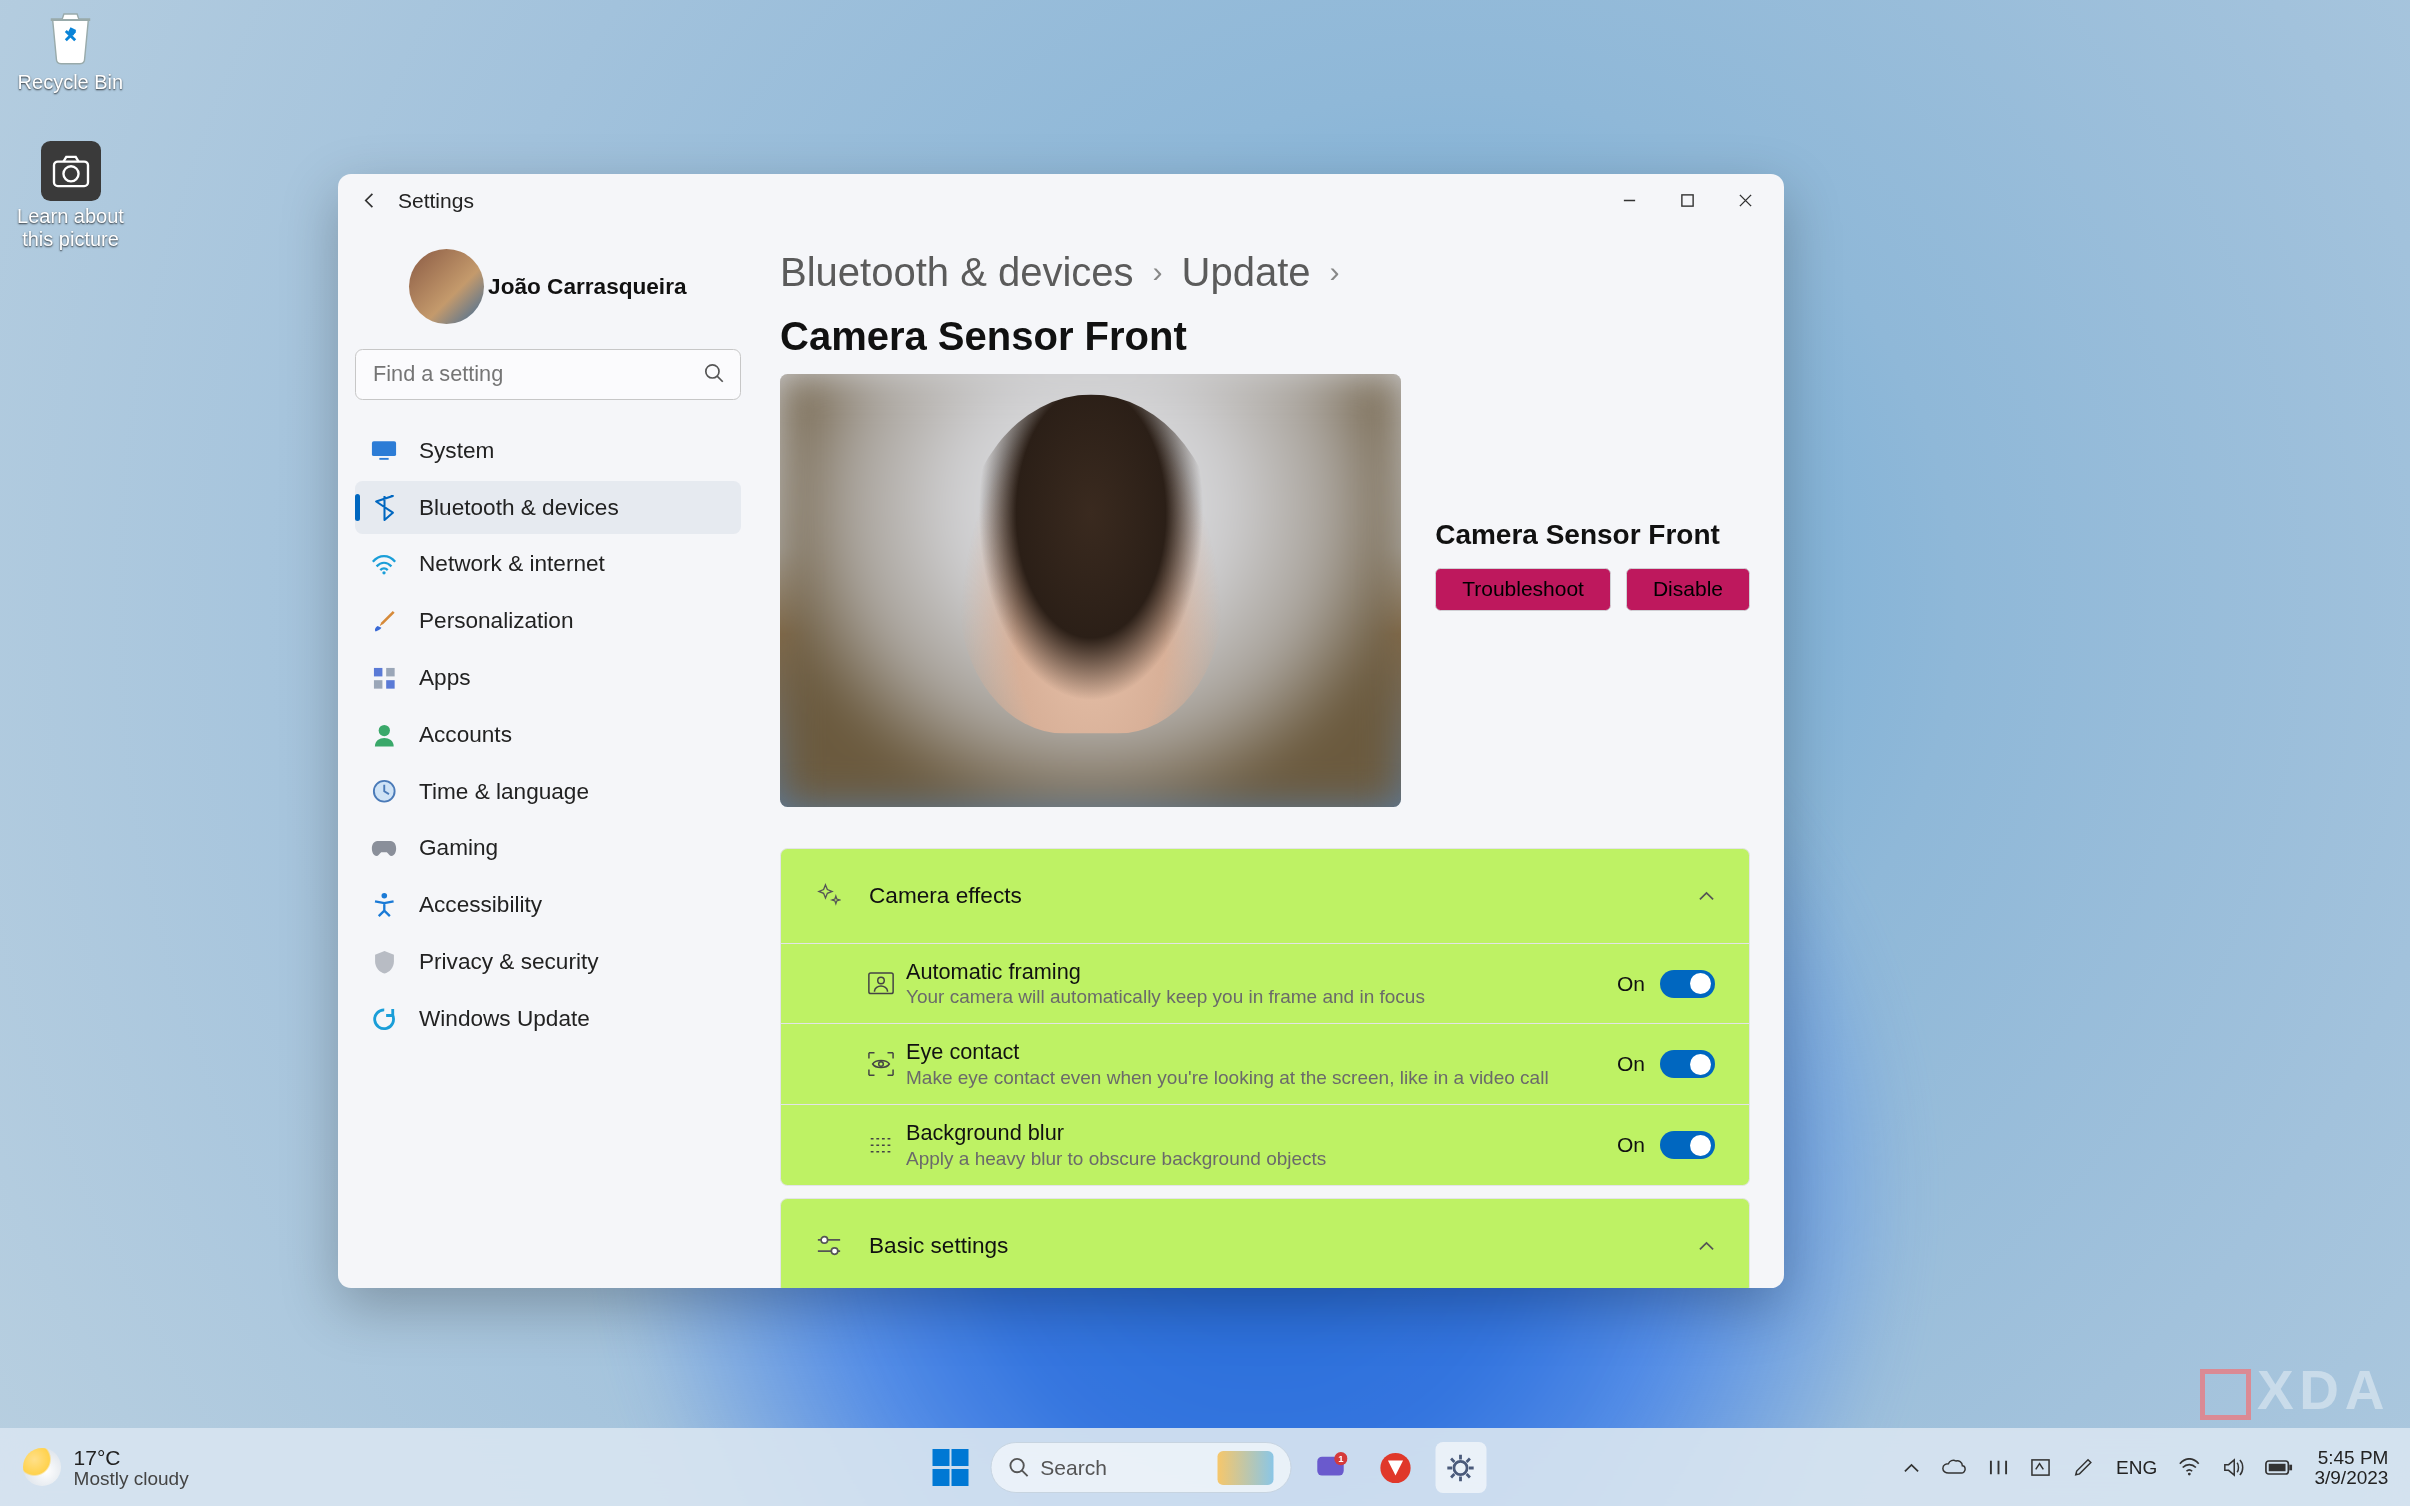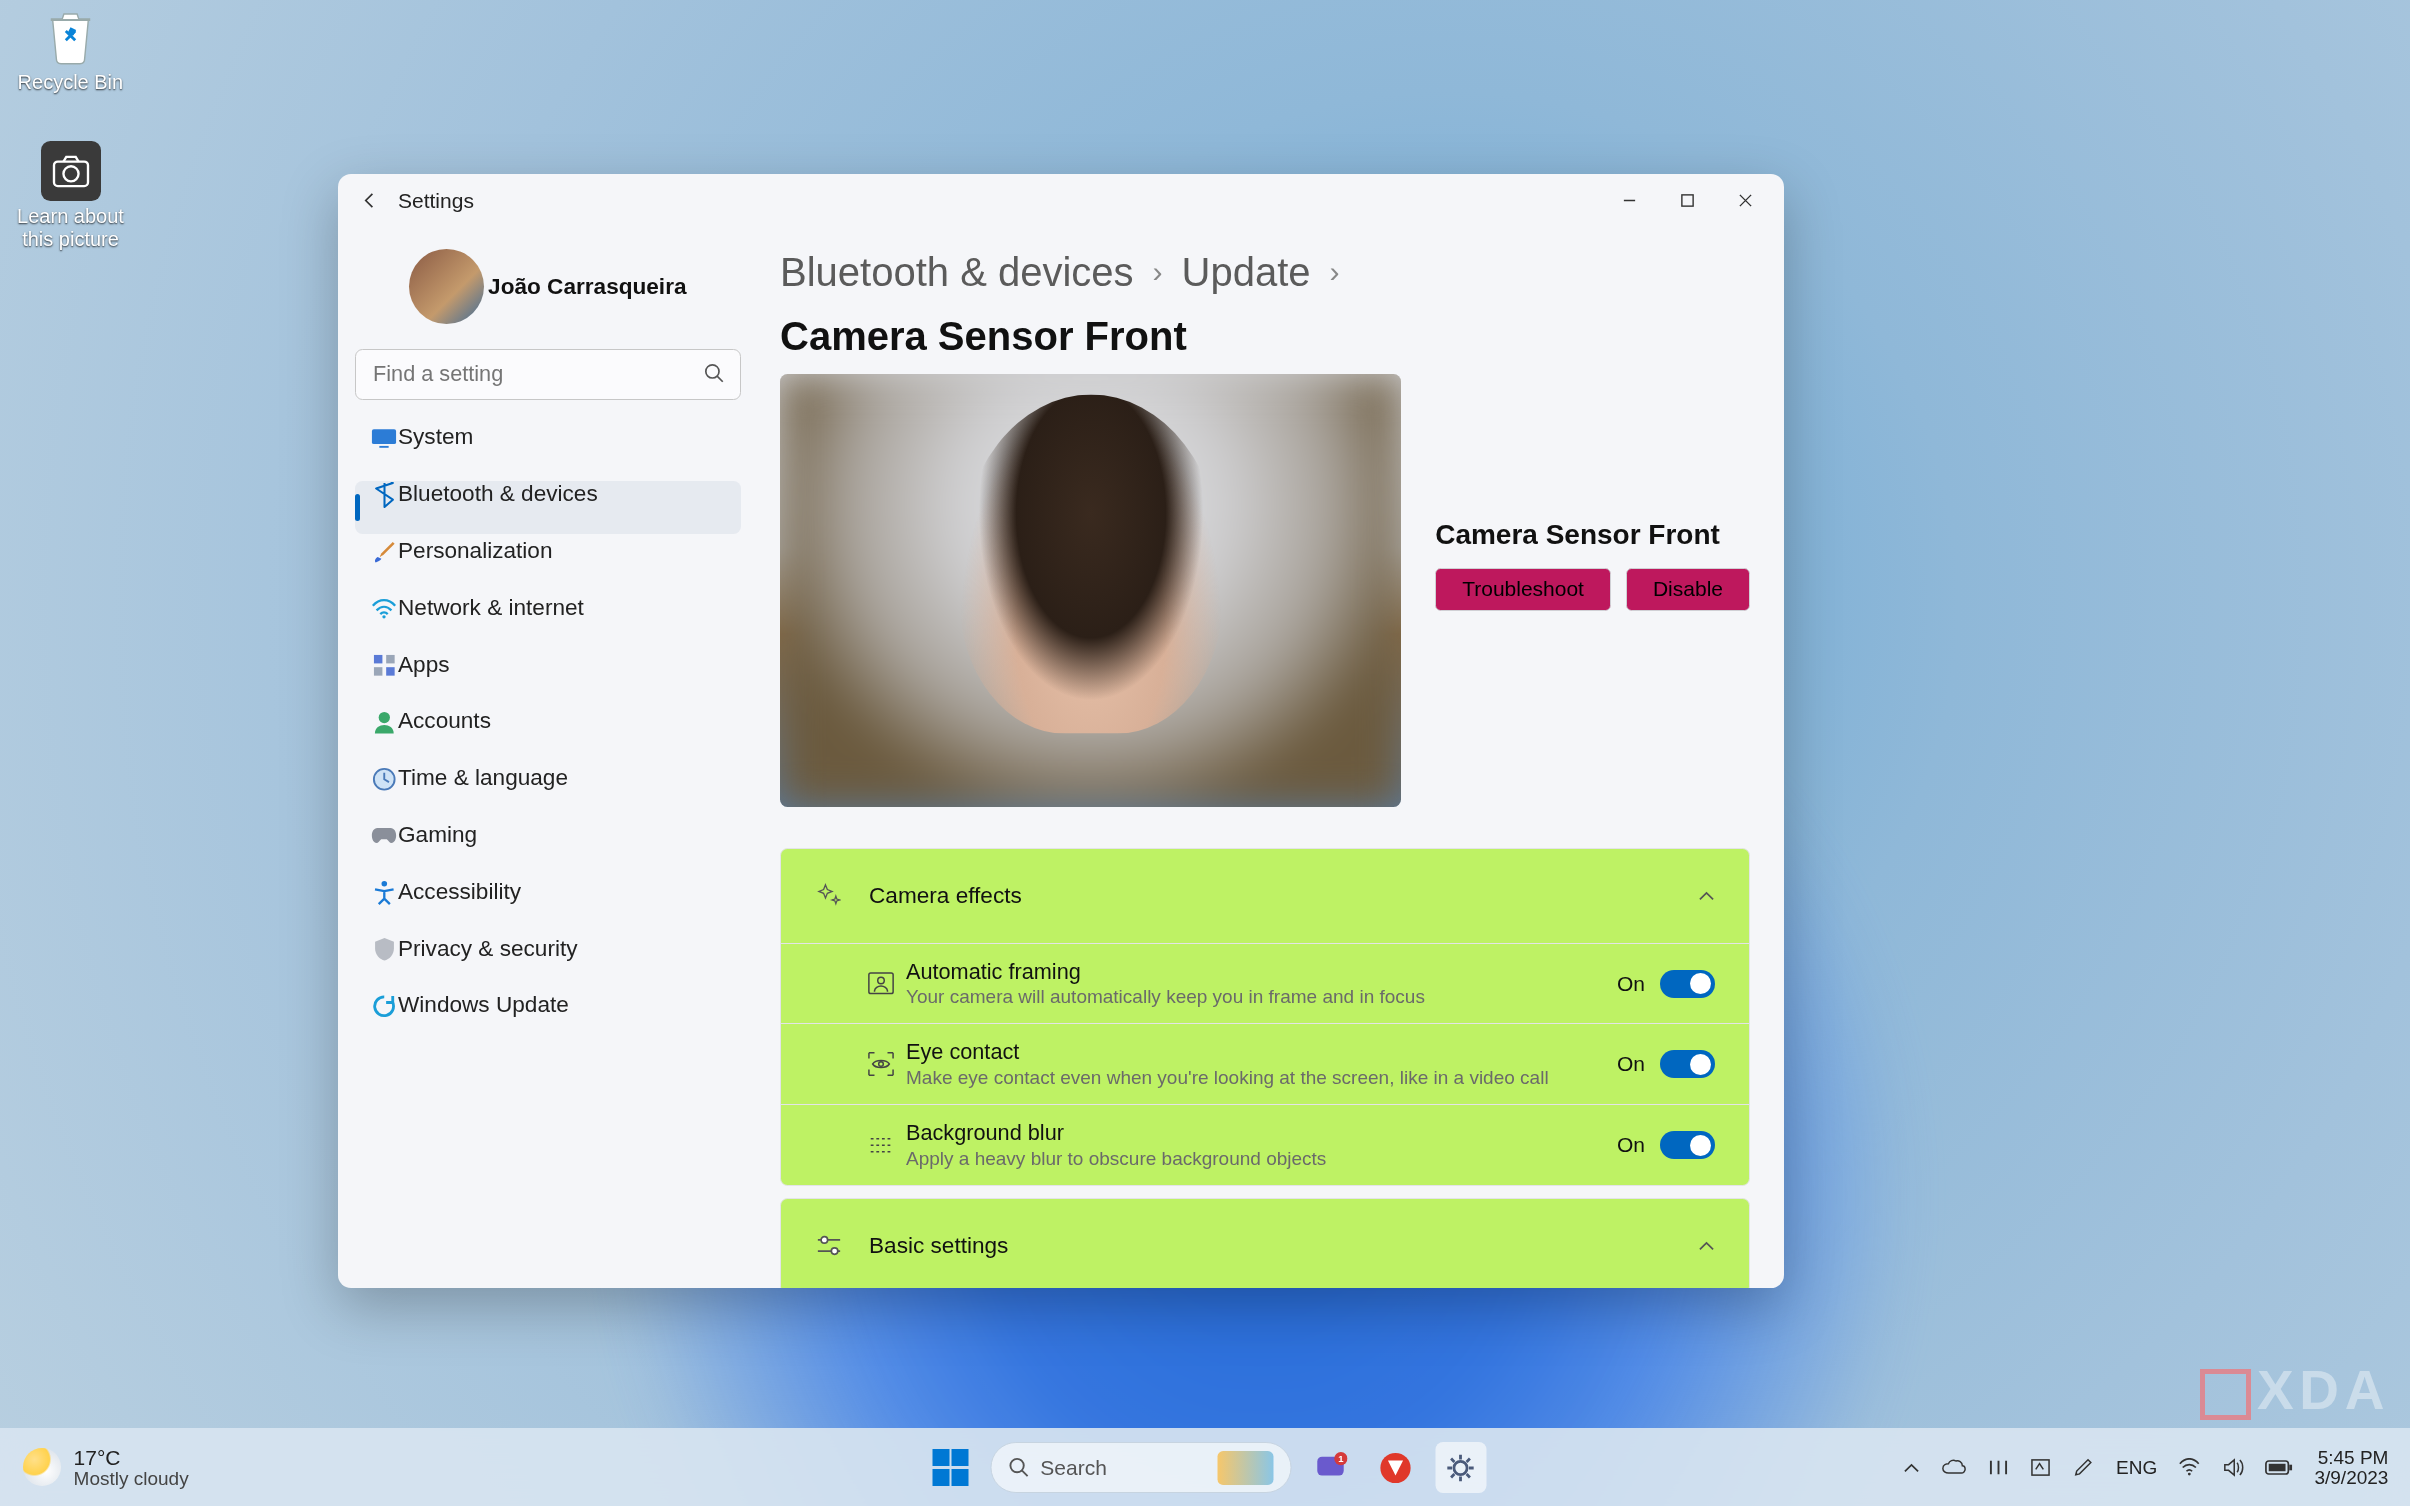--- a/index.html
+++ b/index.html
@@ -34,21 +34,21 @@
 .sidebar { width:412px; padding:13px 9.4px 9.4px 17px; }
 .user-row { display:flex; align-items:center; gap:4px; padding:9.4px 5.6px 24.5px;justify-content:center; }
 .avatar { width:75px; height:75px; border-radius:50%; background: linear-gradient(135deg,#8a5a44,#c49a6c 60%,#3a6a9a); }
 .user-name { font-size:22.6px; font-weight:600; color:#111; }
 
 .search-wrap { position:relative; margin-bottom:24.5px; }
 .search { width:100%; height:51px; border-radius:7.5px; border:0.9px solid #c7c7c7; background:#fbfbfd; padding:0 47px 0 17px; font-size:21.7px; color:#444; outline:none; }
 .search-ico { position:absolute; right:15px; top:13px; color:#555; }
 
 .nav { display:flex; flex-direction:column; gap:3.8px; }
-.nav-item { display:flex; align-items:flex-start; height:53px; padding:0 15px; border-radius:7.5px; font-size:22.6px; color:#222; cursor:pointer; position:relative; }
+.nav-item { display:flex; align-items:center; gap:21px; height:53px; padding:0 15px; border-radius:7.5px; font-size:22.6px; color:#222; cursor:pointer; position:relative; }
 .nav-item .nico { width:28px; height:28px; display:flex; align-items:center; justify-content:center; }
 .nav-item.active { background:#e6eaf0; }
 .nav-item.active::before { content:''; position:absolute; left:0; top:13px; bottom:13px; width:4.7px; background:#0067c0; border-radius:2.8px; }
 
 .main { flex:1; padding:0 34px 0 30px; overflow:auto; }
 .breadcrumb { display:flex; align-items:center; gap:19px; font-size:40px; color:#5b5b5b; padding:22.6px 0 15px; flex-wrap:wrap; }
 .breadcrumb .crumb { cursor:pointer; }
 .breadcrumb .sep { color:#888; font-size:30px; }
 .breadcrumb .current { font-weight:700; color:#111; }
 
@@ -180,35 +180,35 @@
         <div class="nav-item active">
             <span class="nico">
               <svg width="21" height="26" viewBox="0 0 22 28">
                 <path d="M11 1v26l9-8-18-12 18-6-9-8" fill="none" stroke="#0067c0" stroke-width="2.2" stroke-linejoin="round"></path>
               </svg>
             </span>
             <span>Bluetooth &amp; devices</span>
           </div>
         <div class="nav-item">
             <span class="nico">
+              <svg width="26" height="21" viewBox="0 0 28 22">
+                <path d="M2 8c7-8 17-8 24 0M6 13c5-5 11-5 16 0M10 17c2.5-2.5 5.5-2.5 8 0" fill="none" stroke="#1a9ed8" stroke-width="2.5"></path>
+                <circle cx="14" cy="20" r="1.8" fill="#1a9ed8"></circle>
+              </svg>
+            </span>
+            <span>Network &amp; internet</span>
+          </div>
+        <div class="nav-item">
+            <span class="nico">
               <svg width="24.5" height="24.5" viewBox="0 0 26 26">
                 <path d="M22 2l2 2-12 12-4 2 2-4z" fill="#d68a3a"></path>
                 <path d="M6 18c-2 1-4 4-2 6 2-1 5-2 6-4z" fill="#3a6ad6"></path>
               </svg>
             </span>
             <span>Personalization</span>
-          </div>
-        <div class="nav-item">
-            <span class="nico">
-              <svg width="26" height="21" viewBox="0 0 28 22">
-                <path d="M2 8c7-8 17-8 24 0M6 13c5-5 11-5 16 0M10 17c2.5-2.5 5.5-2.5 8 0" fill="none" stroke="#1a9ed8" stroke-width="2.5"></path>
-                <circle cx="14" cy="20" r="1.8" fill="#1a9ed8"></circle>
-              </svg>
-            </span>
-            <span>Network &amp; internet</span>
           </div>
         <div class="nav-item">
             <span class="nico">
               <svg width="22.6" height="22.6" viewBox="0 0 24 24">
                 <rect x="1" y="1" width="9" height="9" fill="#5a7ad6"></rect>
                 <rect x="14" y="1" width="9" height="9" fill="#9aa6b8"></rect>
                 <rect x="1" y="14" width="9" height="9" fill="#9aa6b8"></rect>
                 <rect x="14" y="14" width="9" height="9" fill="#5a7ad6"></rect>
               </svg>
             </span>

